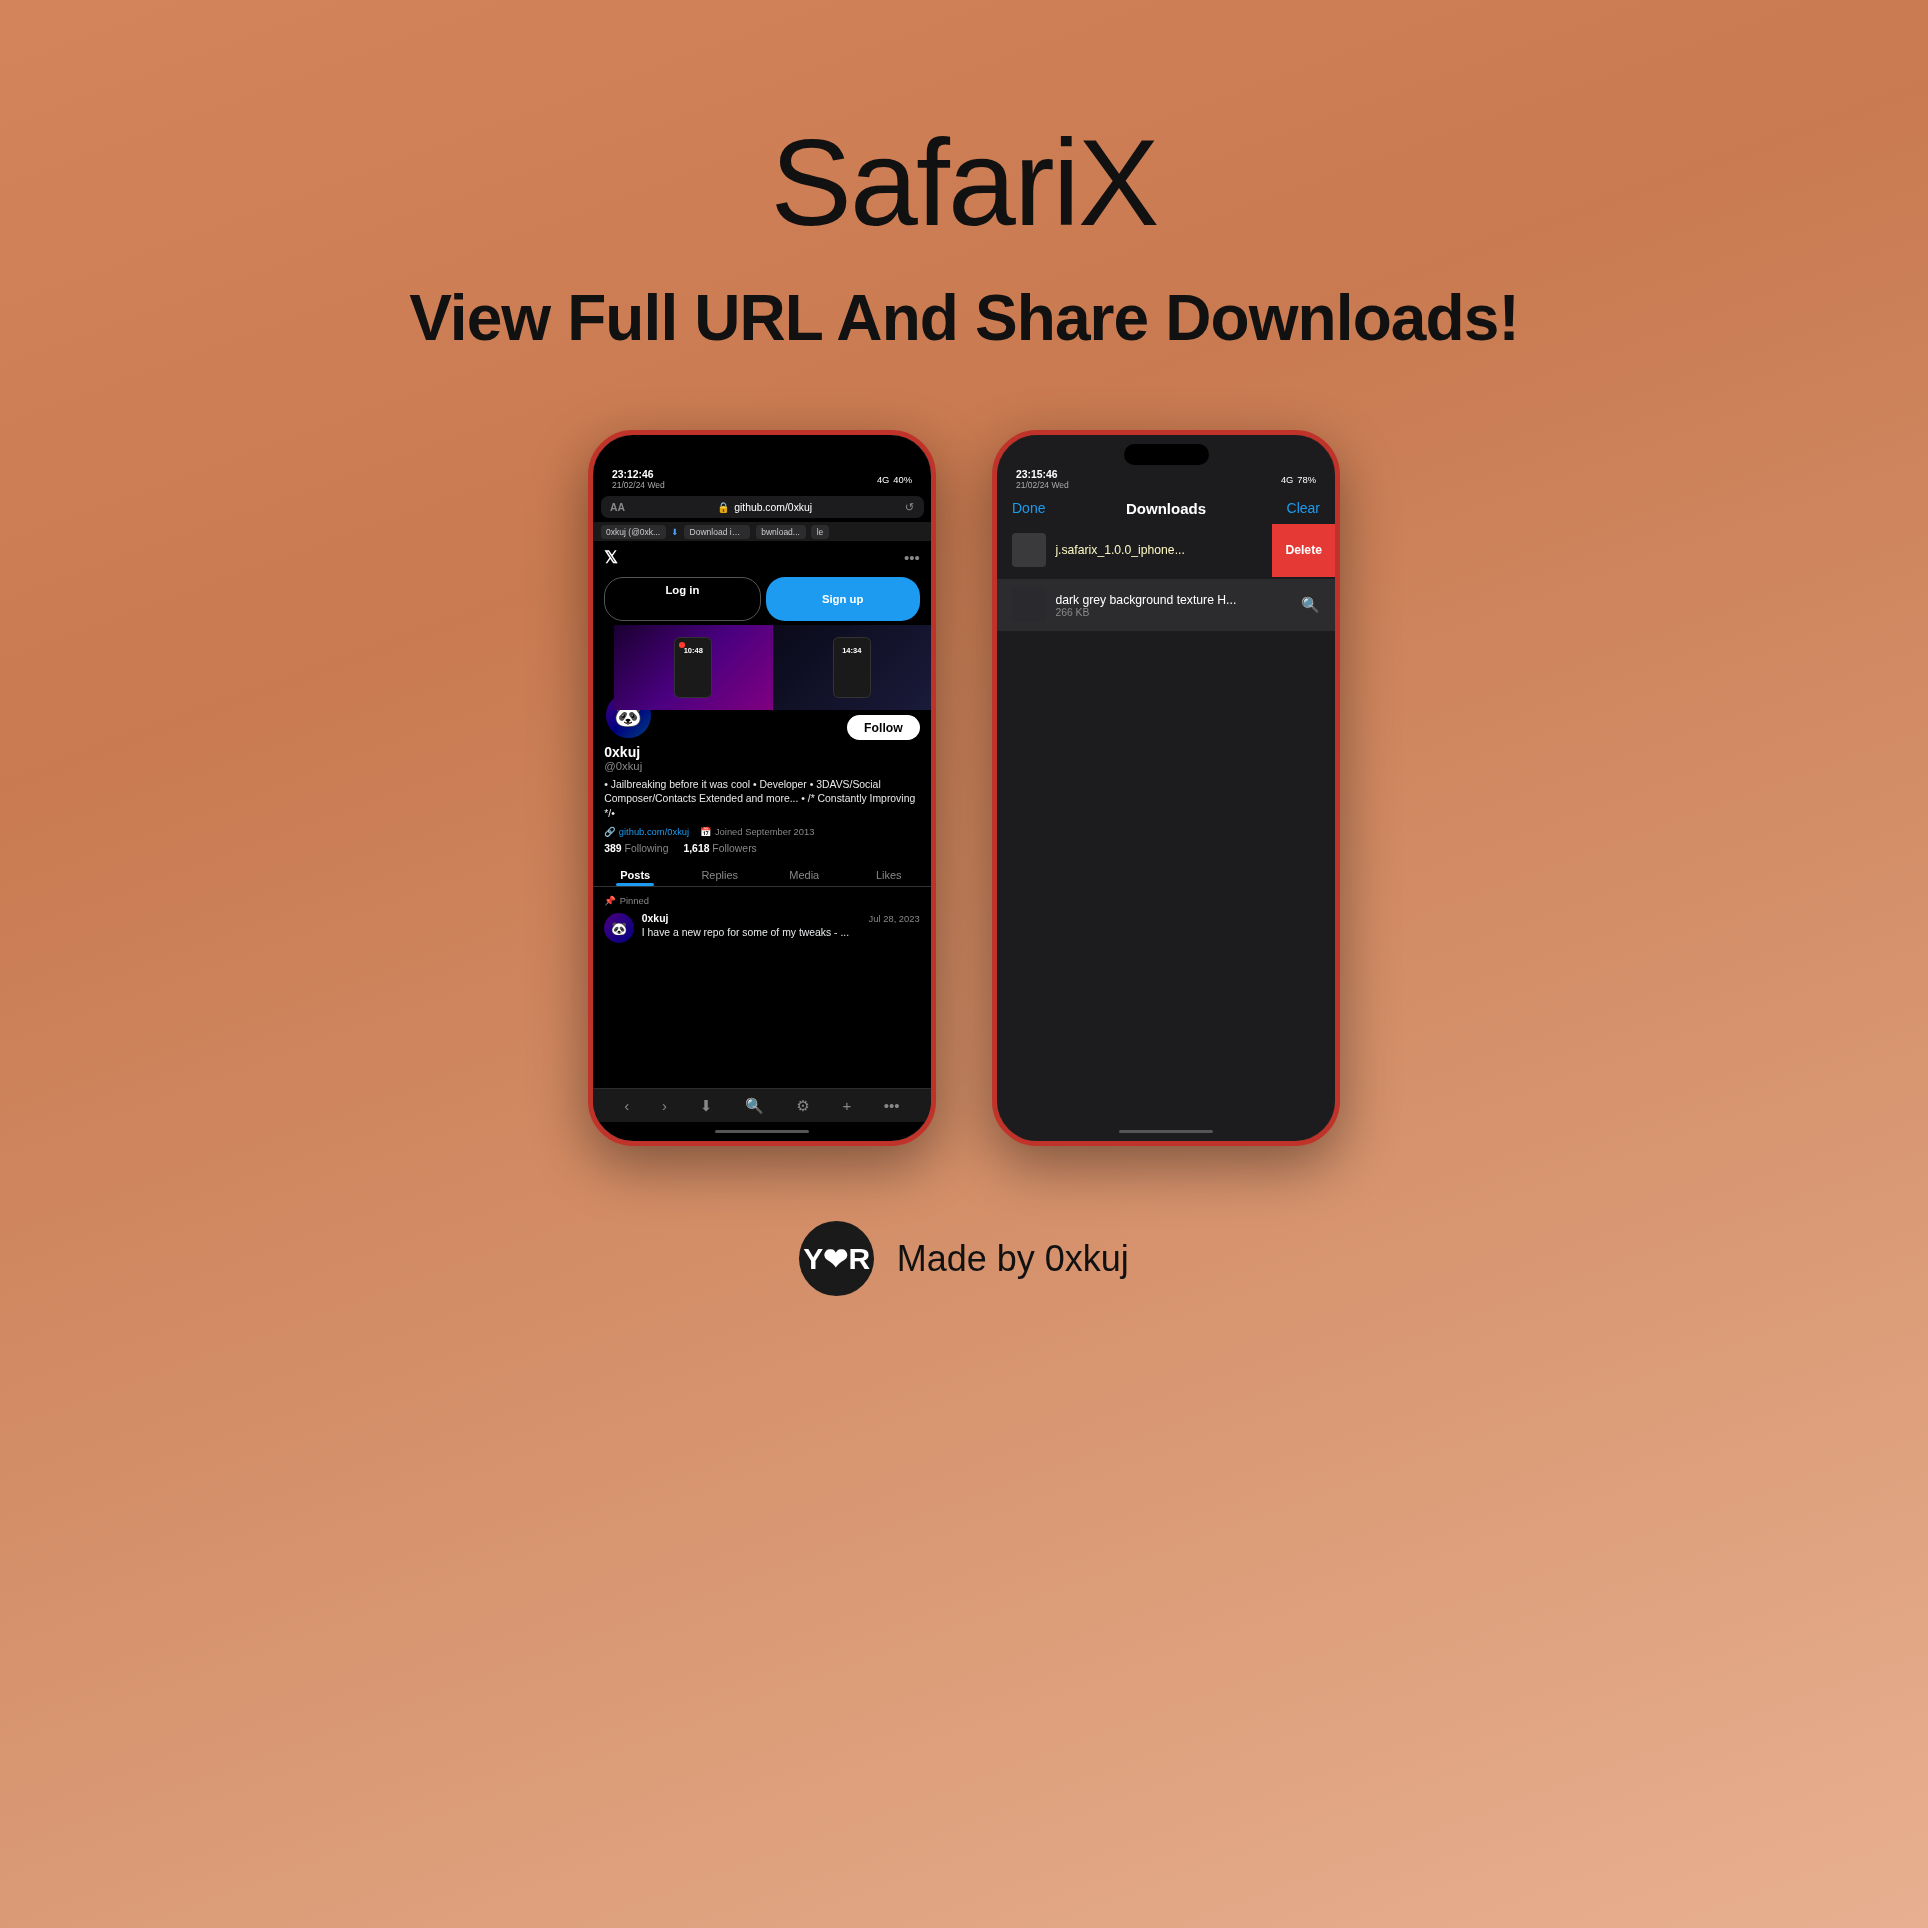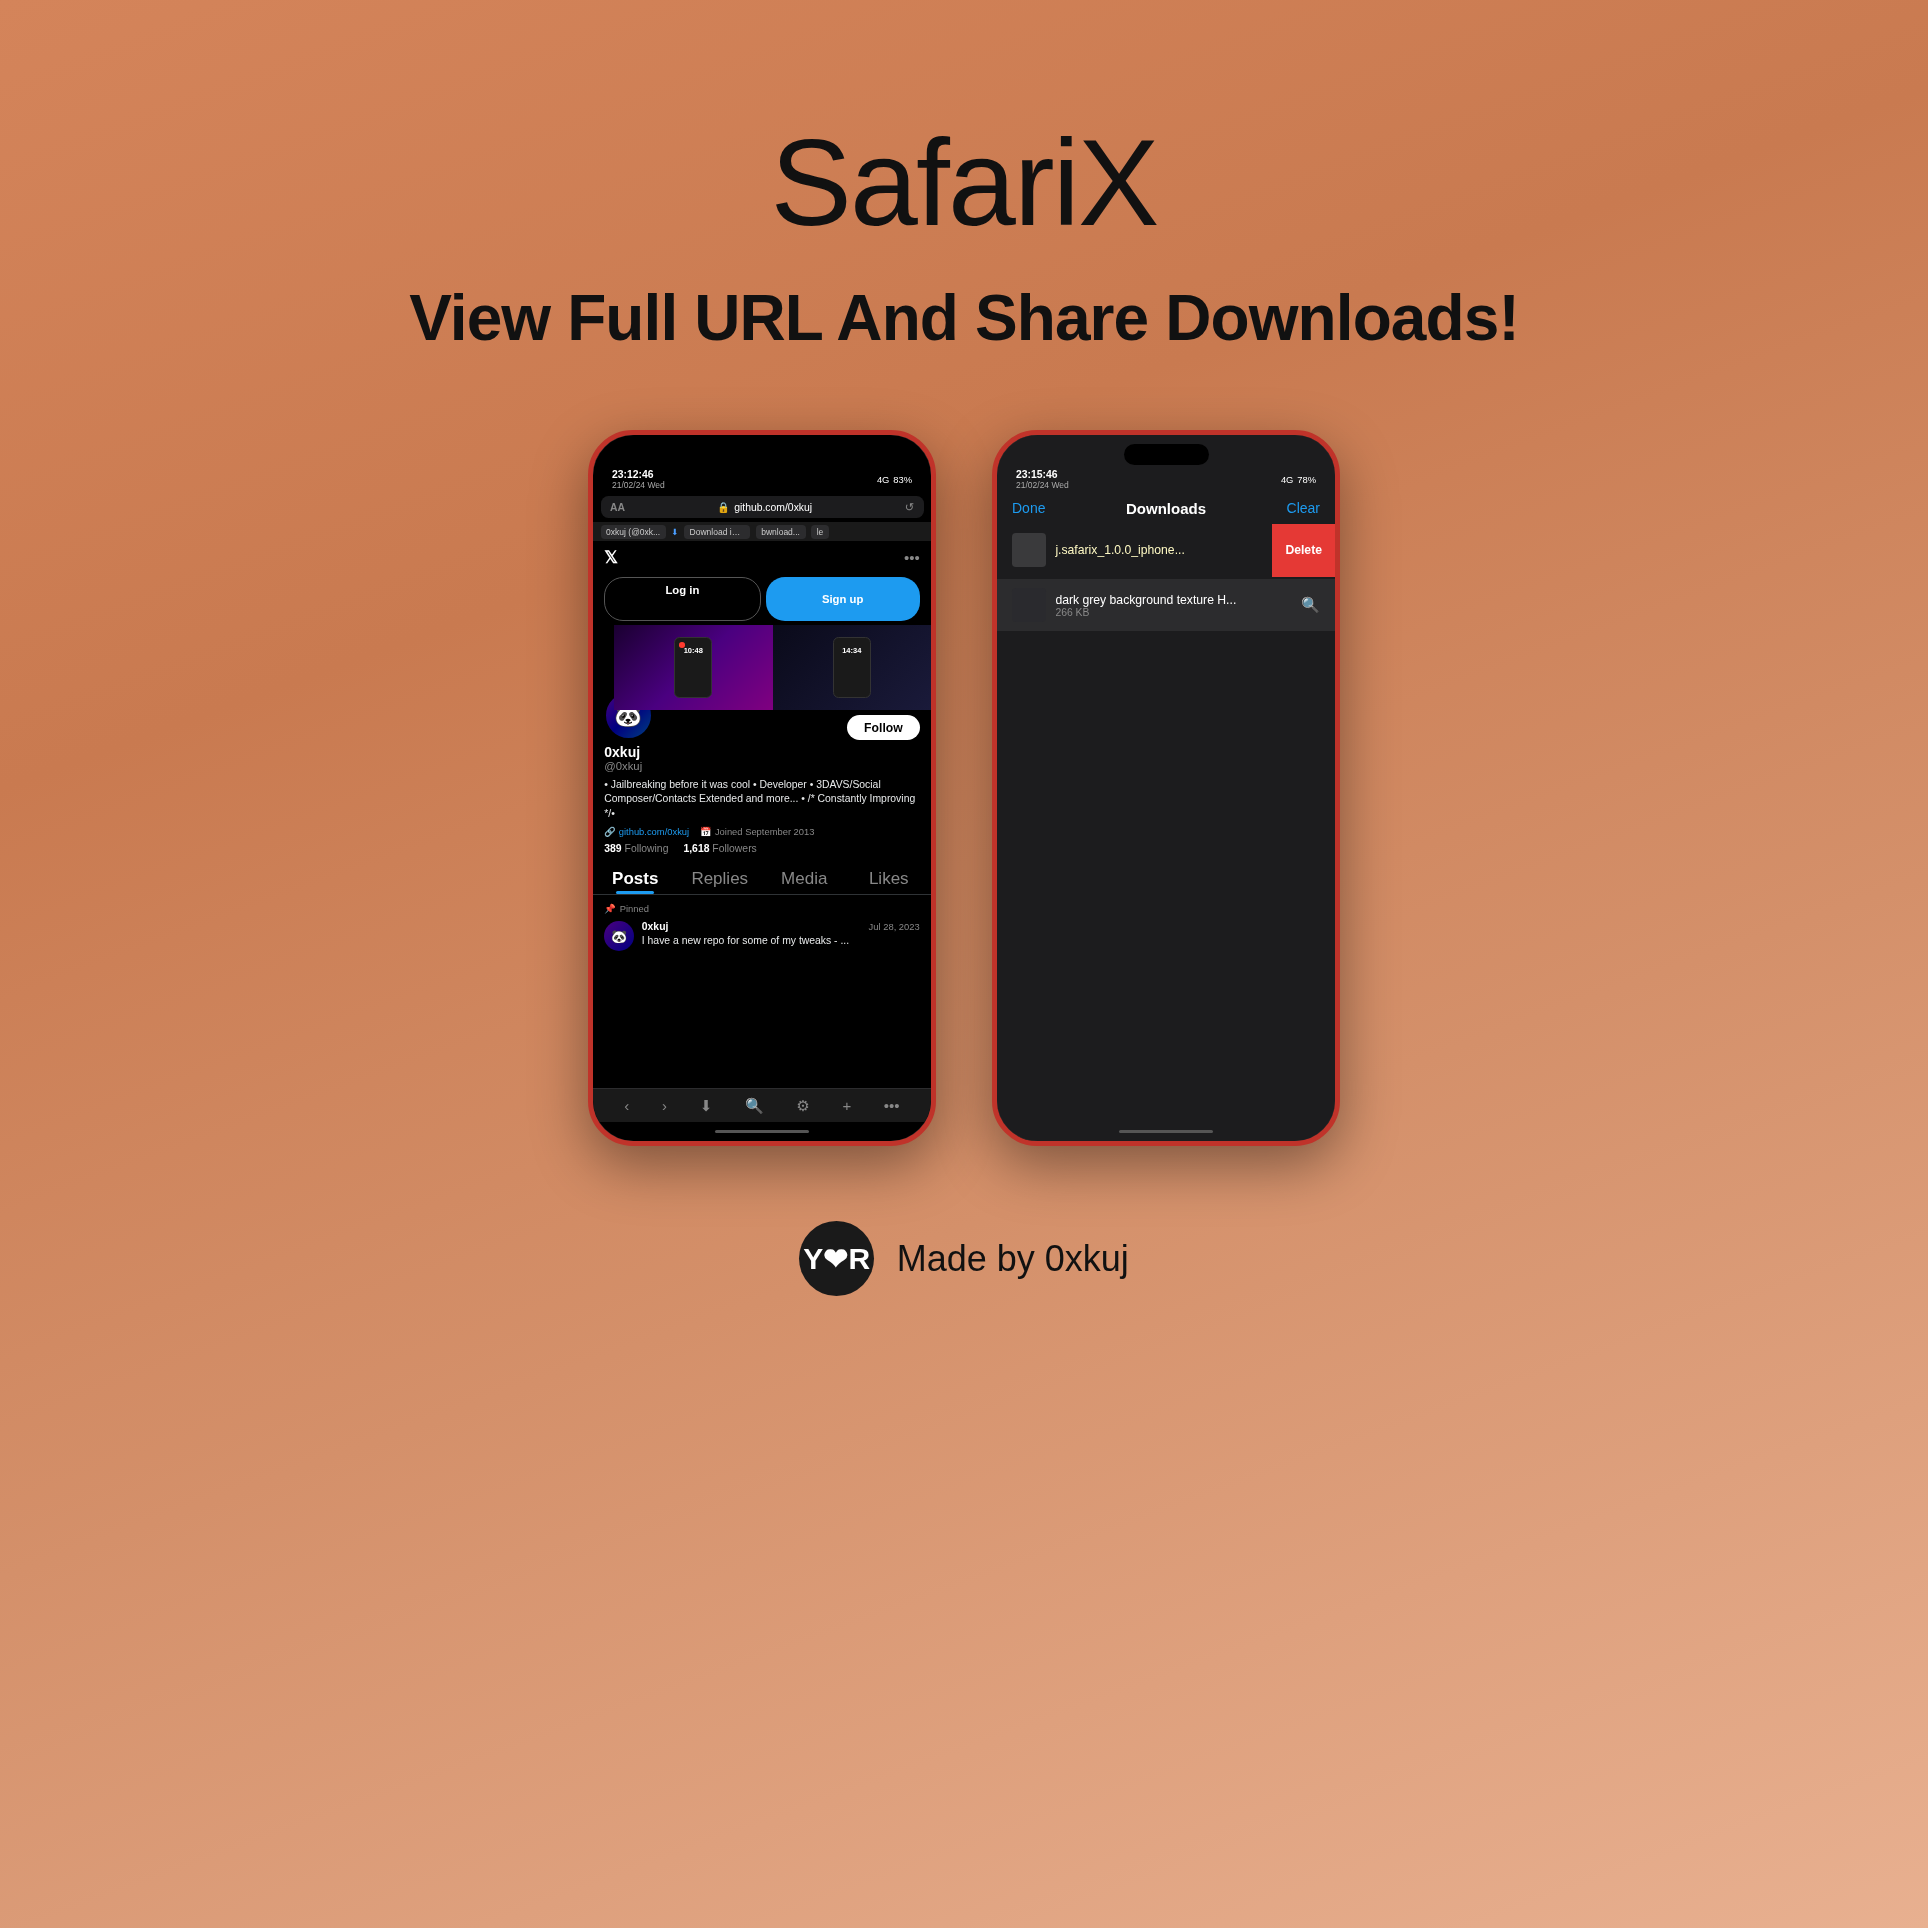--- a/index.html
+++ b/index.html
@@ -381,21 +381,21 @@
     .x-tabs {
       display: flex;
       border-bottom: 0.9px solid #2f3336;
       margin-top: 7.5px;
     }
 
     .x-tab {
       flex: 1;
       text-align: center;
       padding: 7.5px 0 5.6px;
-      font-size: 17px;
+      font-size: 11px;
       color: #888;
       position: relative;
     }
 
     .x-tab.active {
       color: #fff;
       font-weight: 600;
     }
 
     .x-tab.active::after {
@@ -655,21 +655,21 @@
 
       <div class="dynamic-island"></div>
 
       <div class="status-bar">
         <div>
           <div class="status-time">23:12:46</div>
           <div class="status-date">21/02/24 Wed</div>
         </div>
         <div class="status-right">
           <span>4G</span>
-          <span><span>83</span>%</span>
+          <span><span>40</span>%</span>
         </div>
       </div>
 
       <div class="address-bar">
         <span class="address-bar-aa">AA</span>
         <div class="address-bar-url">
           <span>🔒</span>
           <span>github.com/0xkuj</span>
         </div>
         <span class="address-bar-reload">↺</span>

